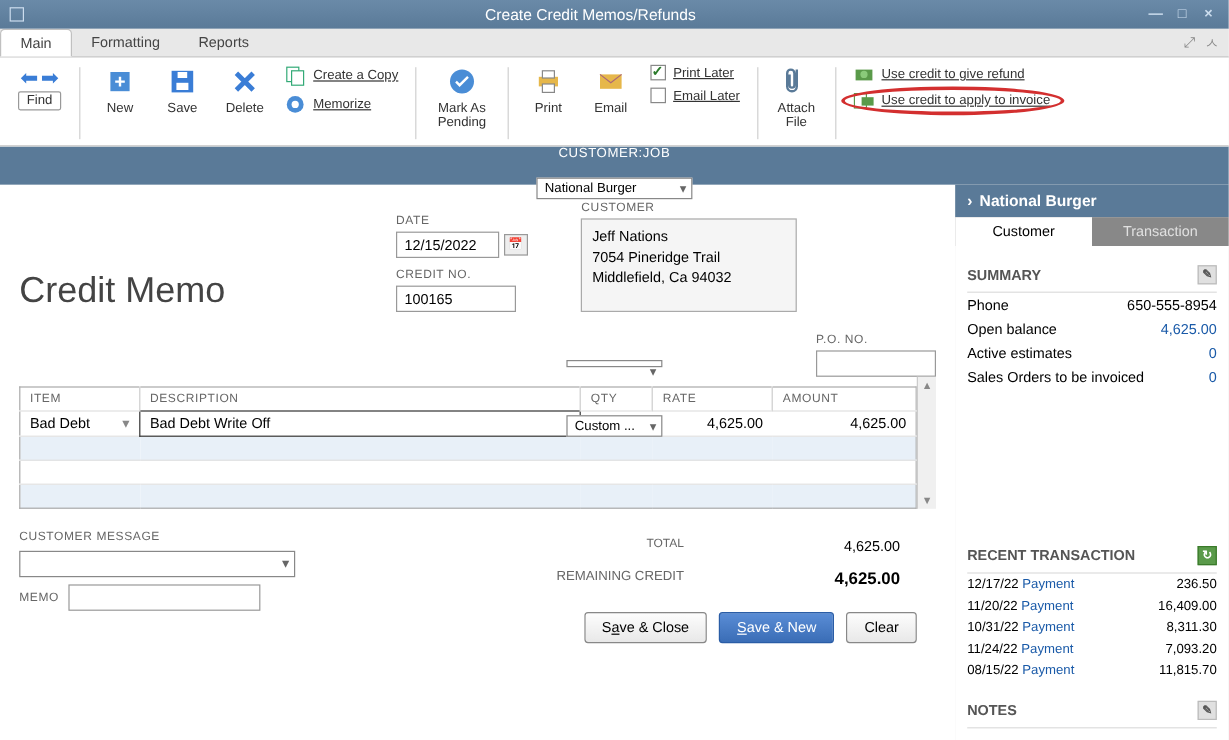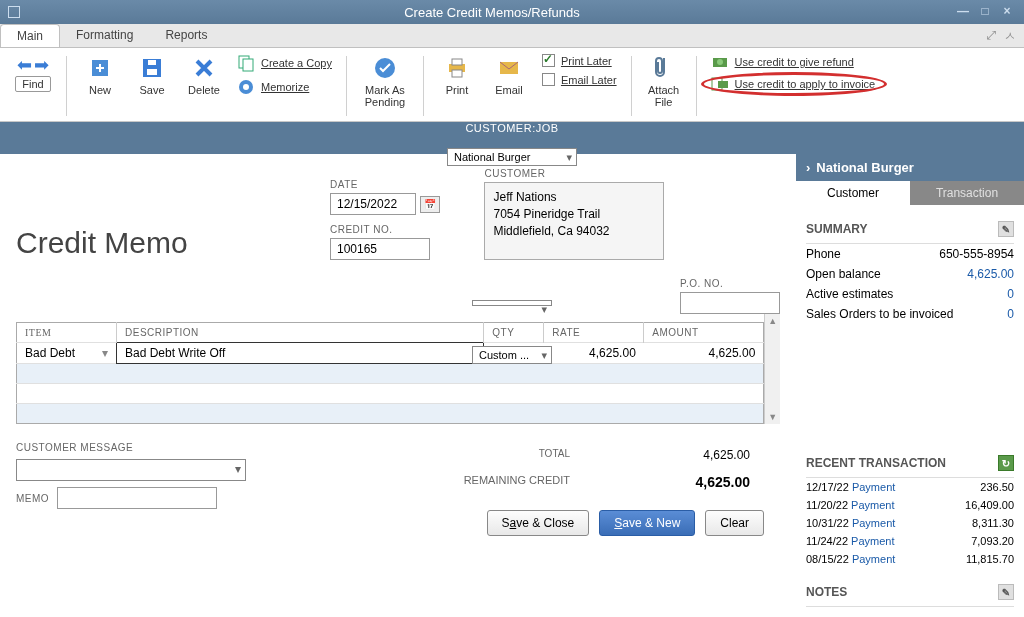--- a/index.html
+++ b/index.html
@@ -37,21 +37,21 @@
 .page-title { font-size: 30px; color: #444; font-weight: normal; }
 .fld-group { display: flex; flex-direction: column; gap: 3px; }
 .fld-label { font-size: 10px; color: #666; letter-spacing: 0.5px; }
 .fld-input { border: 1px solid #999; background: #fff; padding: 3px 6px; font-size: 12px; height: 22px; }
 .addr-box { border: 1px solid #aaa; background: #f5f5f5; padding: 6px 8px; font-size: 12px; line-height: 1.4; width: 180px; height: 78px; }
 .po-row { display: flex; justify-content: flex-end; align-items: center; gap: 10px; margin-top: 18px; }
 .po-row .fld-input { width: 100px; }
 
 .items-table { width: 100%; border: 1px solid #aaa; margin-top: 8px; border-collapse: collapse; }
 .items-table th { background: #fff; font-weight: normal; font-size: 10px; color: #666; text-align: left; padding: 4px 8px; border-left: 1px solid #ccc; letter-spacing: 0.5px; }
-.items-table th:first-child { border-left: none; font-family: Liberation Serif, serif; }
+.items-table th:first-child { border-left: none; }
 .items-table td { padding: 3px 8px; font-size: 12px; border-top: 1px solid #e0e0e0; height: 20px; }
 .items-table tr.alt td { background: #e8f0f8; }
 .items-table .num { text-align: right; }
 .item-cell { display: flex; justify-content: space-between; align-items: center; }
 .scroll-stub { width: 16px; background: #f0f0f0; border-left: 1px solid #ccc; }
 .totals-row { display: flex; justify-content: flex-end; gap: 80px; padding: 6px 30px; font-size: 12px; }
 .totals-row .tval { width: 100px; text-align: right; }
 .totals-row.bold { font-weight: bold; font-size: 14px; }
 .msg-col { display: flex; flex-direction: column; gap: 6px; }
 .msg-col .dd { width: 230px; }

